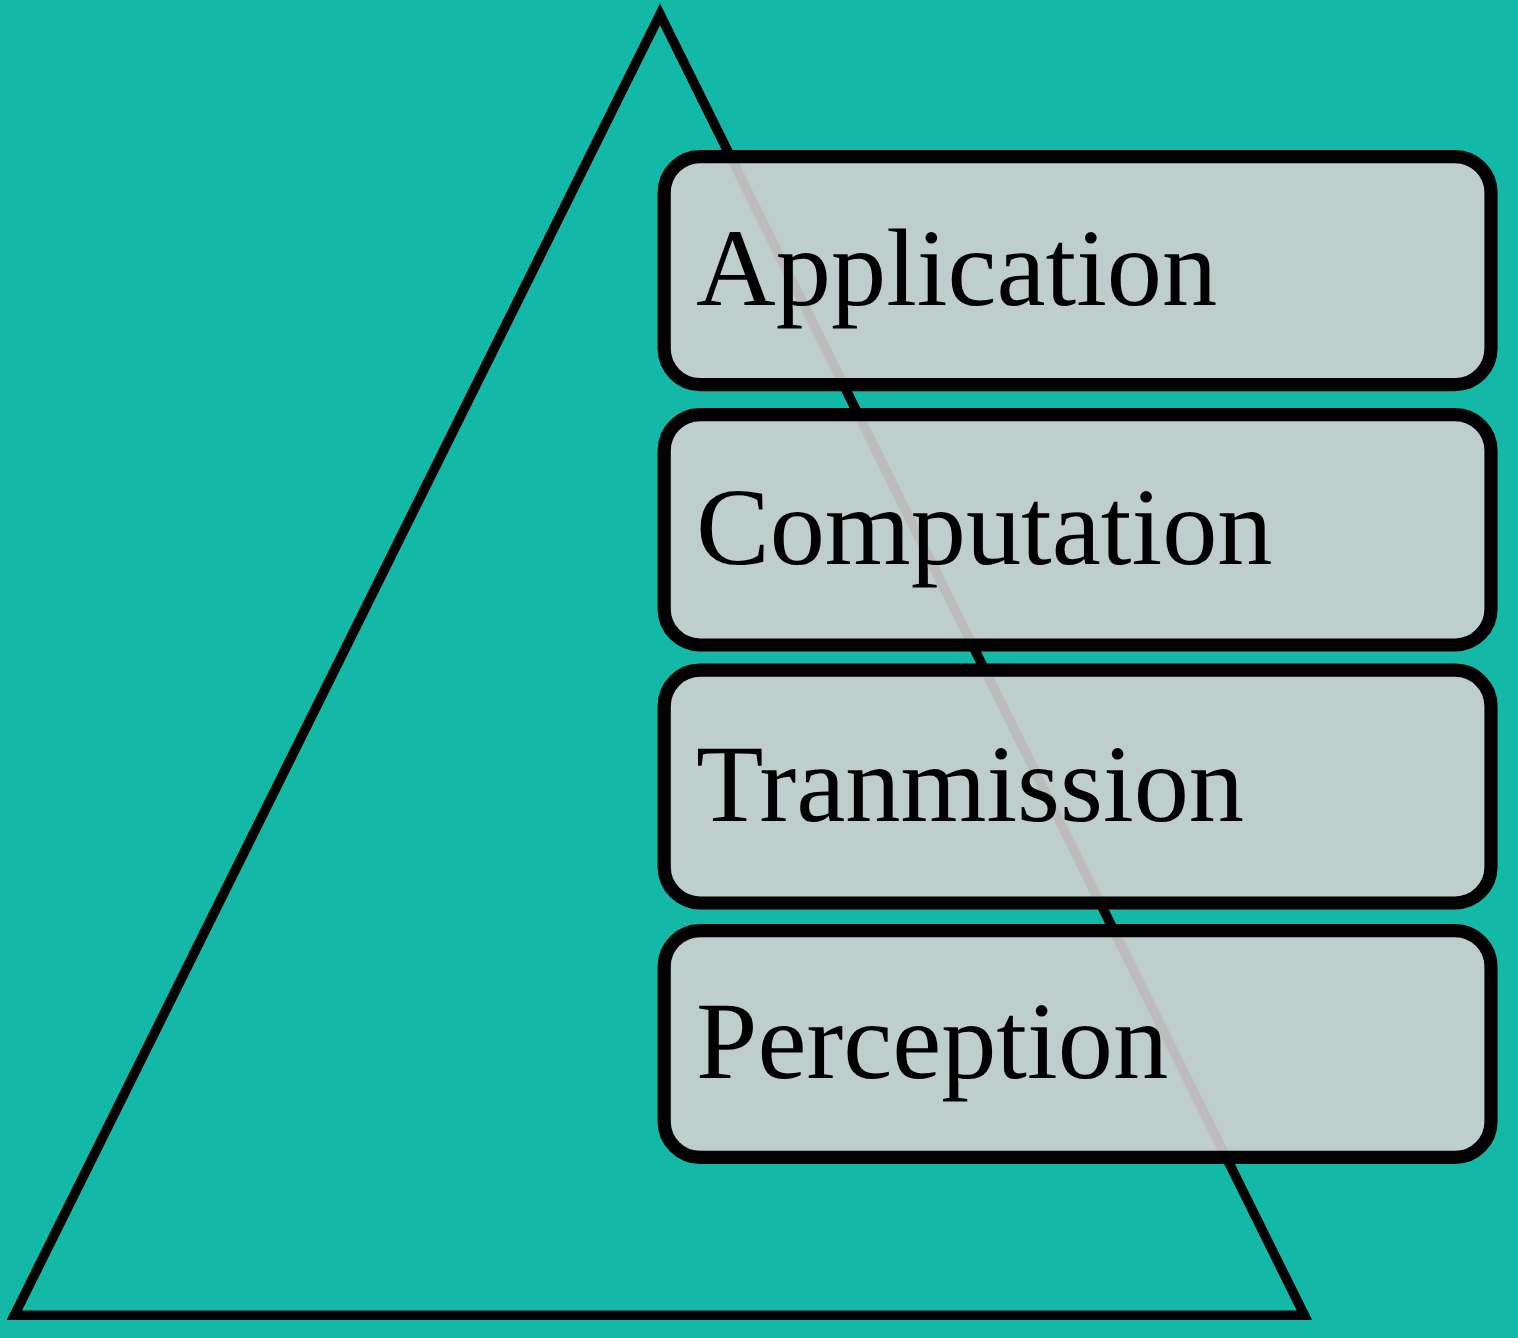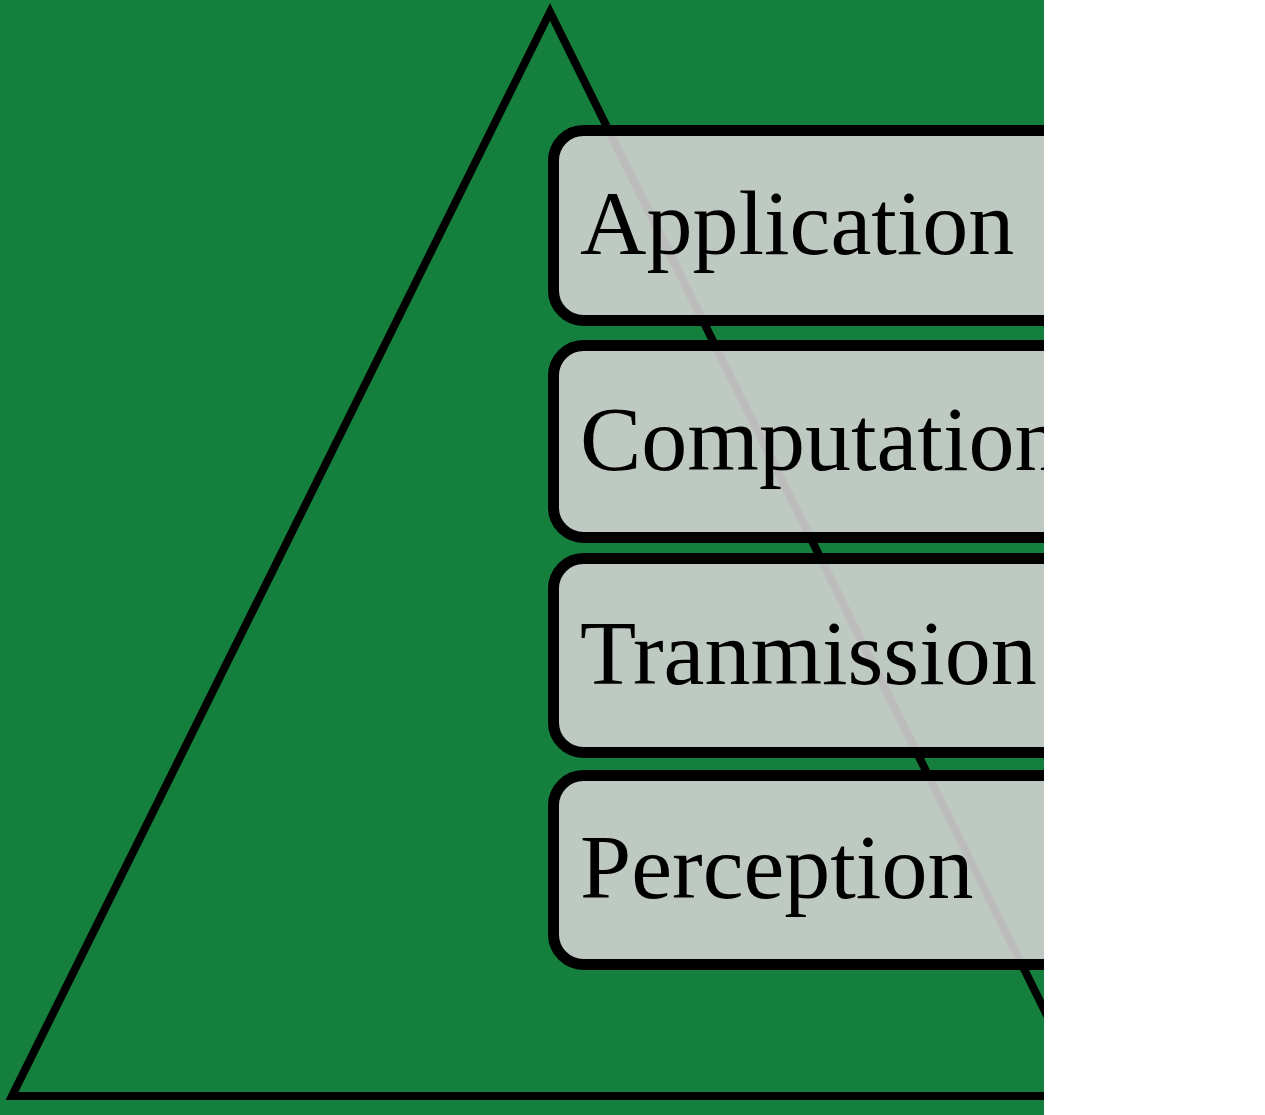--- a/index.html
+++ b/index.html
@@ -2,23 +2,23 @@
 <html><head>
 <meta charset="utf-8">
 <style>
   html, body {
     margin: 0;
     padding: 0;
     background: #ffffff;
   }
   .canvas {
     position: relative;
-    width: 1044px;
+    width: 1265px;
     height: 1115px;
-    background: #15803d;
+    background: #14b8a6;
     overflow: hidden;
   }
   svg {
     display: block;
   }
   .pyramid-outline {
     fill: none;
     stroke-width: 8;
     stroke-linejoin: miter;
   }

